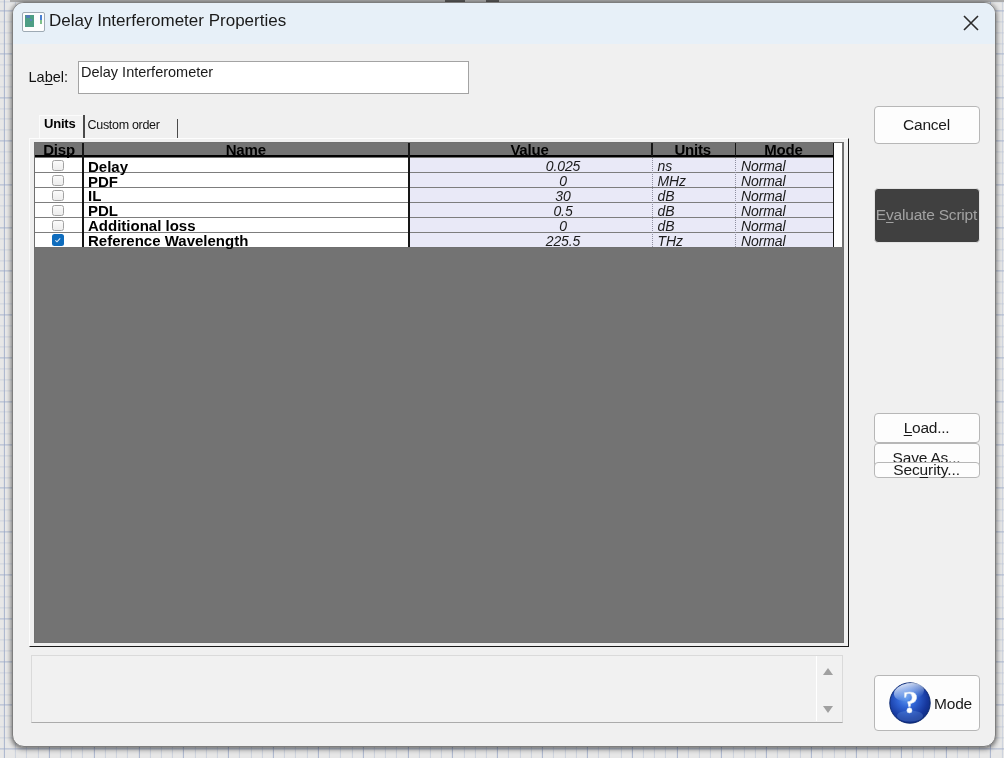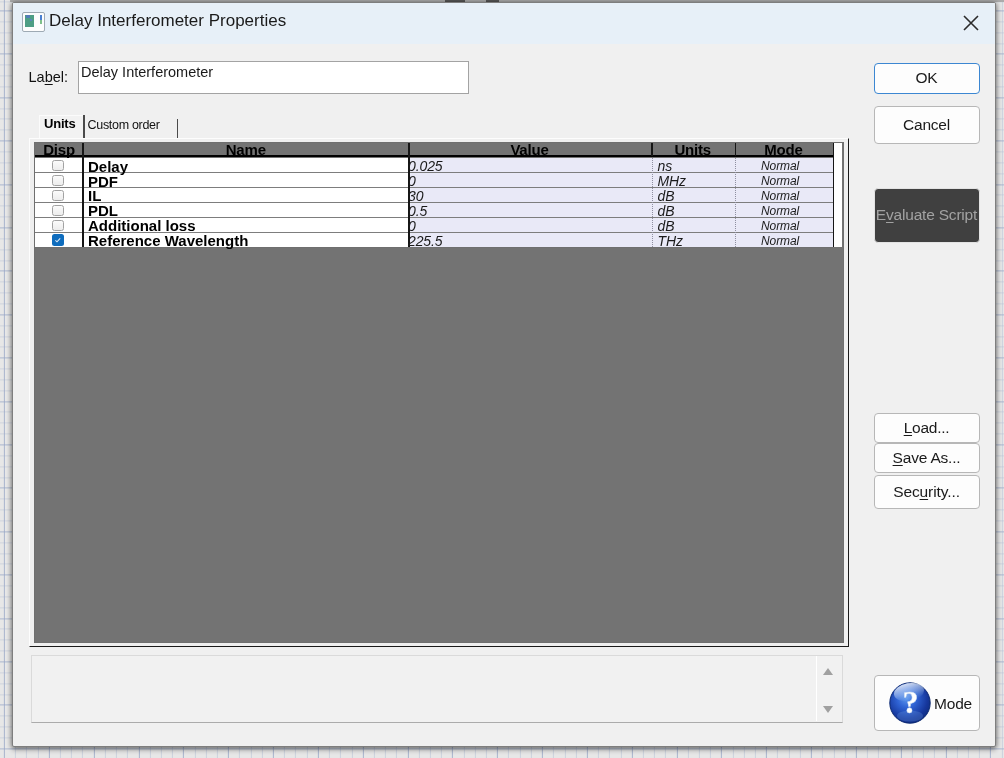--- a/index.html
+++ b/index.html
@@ -8,21 +8,21 @@
 #bg{left:0;top:0;width:1004px;height:758px;background:
  repeating-linear-gradient(to right, rgba(150,164,196,.62) 0 1px, transparent 1px 44.84px),
  repeating-linear-gradient(to bottom, rgba(152,166,198,.55) 0 1px, transparent 1px 43.4px),
  repeating-linear-gradient(to right, rgba(176,188,211,.5) 0 1px, transparent 1px 11.21px),
  repeating-linear-gradient(to bottom, rgba(176,188,211,.45) 0 1px, transparent 1px 10.85px),
  #e7e7e7;
  background-position:3.9px 10.4px,3.9px 10.4px,3.9px 10.4px,3.9px 10.4px;}
 #topstrip{left:10px;top:0;width:994px;height:2px;background:#ababab;}
 #mark1{left:445px;top:0;width:20px;height:2.5px;background:#555;}
 #mark2{left:486px;top:0;width:13px;height:2.5px;background:#555;}
-#dlg{left:11.5px;top:2px;width:982px;height:743px;background:#f0f0f0;border:1.5px solid #7e7e7e;border-radius:2px;box-shadow:0 3px 5px rgba(0,0,0,.33),2px 0 4px rgba(0,0,0,.2),-2px 0 4px rgba(0,0,0,.2);overflow:hidden;}
+#dlg{left:11.5px;top:2px;width:982px;height:743px;background:#f0f0f0;border:1.5px solid #7e7e7e;border-radius:12px;box-shadow:0 3px 5px rgba(0,0,0,.33),2px 0 4px rgba(0,0,0,.2),-2px 0 4px rgba(0,0,0,.2);overflow:hidden;}
 
 #titlebar{left:0;top:0;width:982px;height:40.5px;background:#e7f0f8;}
 #title{left:36.5px;top:8.5px;font-size:17px;letter-spacing:0;color:#1b1b1b;line-height:17px;}
 #closex{left:950px;top:11.5px;width:16px;height:16px;}
 #icon{left:9.5px;top:8.5px;width:21px;height:18px;background:#fdfdfd;border:1px solid #9eaab4;border-radius:2px;}
 #icon .g{position:absolute;left:2px;top:2px;width:9px;height:12px;background:#4e9e85;}
 #icon .b1{position:absolute;left:3px;top:2.5px;width:3.5px;height:3px;background:#5578c0;opacity:.85;}
 #icon .b2{position:absolute;left:6.5px;top:6px;width:2.5px;height:2.5px;background:#6080c5;opacity:.8;}
 #icon .s1{position:absolute;left:16.5px;top:2px;width:2px;height:5px;background:#4a7fd0;}
 #icon .s2{position:absolute;left:16.5px;top:7px;width:2px;height:4px;background:#7fc08a;}
@@ -43,38 +43,38 @@
 
 .trow-white{left:0;top:15px;width:797px;height:89.5px;background:#fff;}
 #lav{left:373.5px;top:15px;width:424.5px;height:89.5px;background:#e9e9f7;}
 #strip{left:798px;top:0;width:9px;height:104.5px;background:#fff;}
 #hdrline{left:0;top:12.5px;width:798px;height:2px;background:#000;}
 .vblack{width:1.5px;background:#161616;}
 .vdot{width:1px;background-image:linear-gradient(to bottom,#8f8fa0 0 1px,transparent 1px 2px);background-size:1px 2px;}
 .rline{left:0;width:798px;height:1px;background:#7d7d7d;}
 .hdrt{top:0;font-size:15px;line-height:13px;font-weight:bold;color:#000;letter-spacing:-0.2px;text-align:center;}
 .nm{font-size:15px;line-height:15px;font-weight:bold;color:#000;letter-spacing:0;left:53.5px;}
-.val{font-size:14px;line-height:15px;font-style:italic;color:#1a1a1a;text-align:left;letter-spacing:-0.1px;}
+.val{font-size:14px;line-height:15px;font-style:italic;color:#1a1a1a;text-align:center;letter-spacing:-0.1px;padding-left:35px;}
 .un{font-size:14px;line-height:15px;font-style:italic;color:#1a1a1a;left:623px;letter-spacing:-0.1px;}
-.md{font-size:12px;line-height:15px;font-style:italic;color:#1a1a1a;left:706.5px;letter-spacing:-0.1px;margin-left:20px;}
+.md{font-size:14px;line-height:15px;font-style:italic;color:#1a1a1a;left:706.5px;letter-spacing:-0.1px;}
 .cb{left:17.5px;width:11.5px;height:11.5px;background:linear-gradient(#fbfbfb,#ededed);border:1px solid #a2a2a2;border-radius:2.5px;box-sizing:border-box;}
 #cbchecked{left:17.5px;width:11.5px;height:11.5px;background:#0e6cbd;border-radius:2.5px;}
 
 #sbox{left:18px;top:652px;width:812px;height:67.5px;background:#f1f1f1;border:1px solid #dadada;border-bottom-color:#ababab;box-sizing:border-box;}
 #ssep{left:803px;top:653px;width:1.5px;height:65px;background:#fff;}
 .tri-up{width:0;height:0;border-left:5.8px solid transparent;border-right:5.8px solid transparent;border-bottom:7.5px solid #a0a0a0;}
 .tri-dn{width:0;height:0;border-left:5.8px solid transparent;border-right:5.8px solid transparent;border-top:7.5px solid #a0a0a0;}
 
 .btn{left:861px;width:106px;background:#fdfdfd;border:1px solid #b7b7b7;border-radius:4px;box-sizing:border-box;display:flex;align-items:center;justify-content:center;font-size:15.5px;color:#1a1a1a;letter-spacing:-0.2px;}
 #bok{top:59.5px;height:31.5px;border:1.5px solid #3c87d2;}
 #bcancel{top:103px;height:38px;}
 #beval{top:184.5px;height:55px;border:1px solid #e3e3e3;background:#404040;color:#a2a2a2;}
 #bload{top:410px;height:29.5px;letter-spacing:-0.25px;}
 #bsave{top:440px;height:29.5px;}
-#bsec{top:472px;height:34px;letter-spacing:-0.1px;}
+#bsec{top:459px;height:16px;letter-spacing:-0.1px;}
 #bhelp{top:672px;height:56px;}
 u{text-decoration-thickness:1px;text-underline-offset:1.5px;}
 </style>
 </head>
 <body>
 <div id="bg" class="abs"></div>
 <div id="topstrip" class="abs"></div>
 <div id="mark1" class="abs"></div>
 <div id="mark2" class="abs"></div>
 <div id="dlg" class="abs">
@@ -159,21 +159,20 @@
     <div class="abs" id="cbchecked" style="top:91.9px">
       <svg width="11.5" height="11.5" viewBox="0 0 11.5 11.5" style="position:absolute;left:0;top:0">
           <path d="M3.4 6.3 L5 7.8 L8.2 4.4" stroke="#ddeaf6" stroke-width="1.1" fill="none"></path>
         </svg>
     </div>
   </div>
   <div id="sbox" class="abs"></div>
   <div id="ssep" class="abs"></div>
   <div class="abs tri-up" style="left:810px;top:664.5px"></div>
   <div class="abs tri-dn" style="left:810px;top:702.5px"></div>
-  <div id="bok" class="btn abs">OK</div>
   <div id="bcancel" class="btn abs">Cancel</div>
   <div id="beval" class="btn abs">E<u>v</u>aluate Script</div>
   <div id="bload" class="btn abs">
       <span><u>L</u>oad...</span>
     </div>
   <div id="bsave" class="btn abs">
       <span><u>S</u>ave As...</span>
     </div>
   <div id="bsec" class="btn abs">
       <span>Sec<u>u</u>rity...</span>

